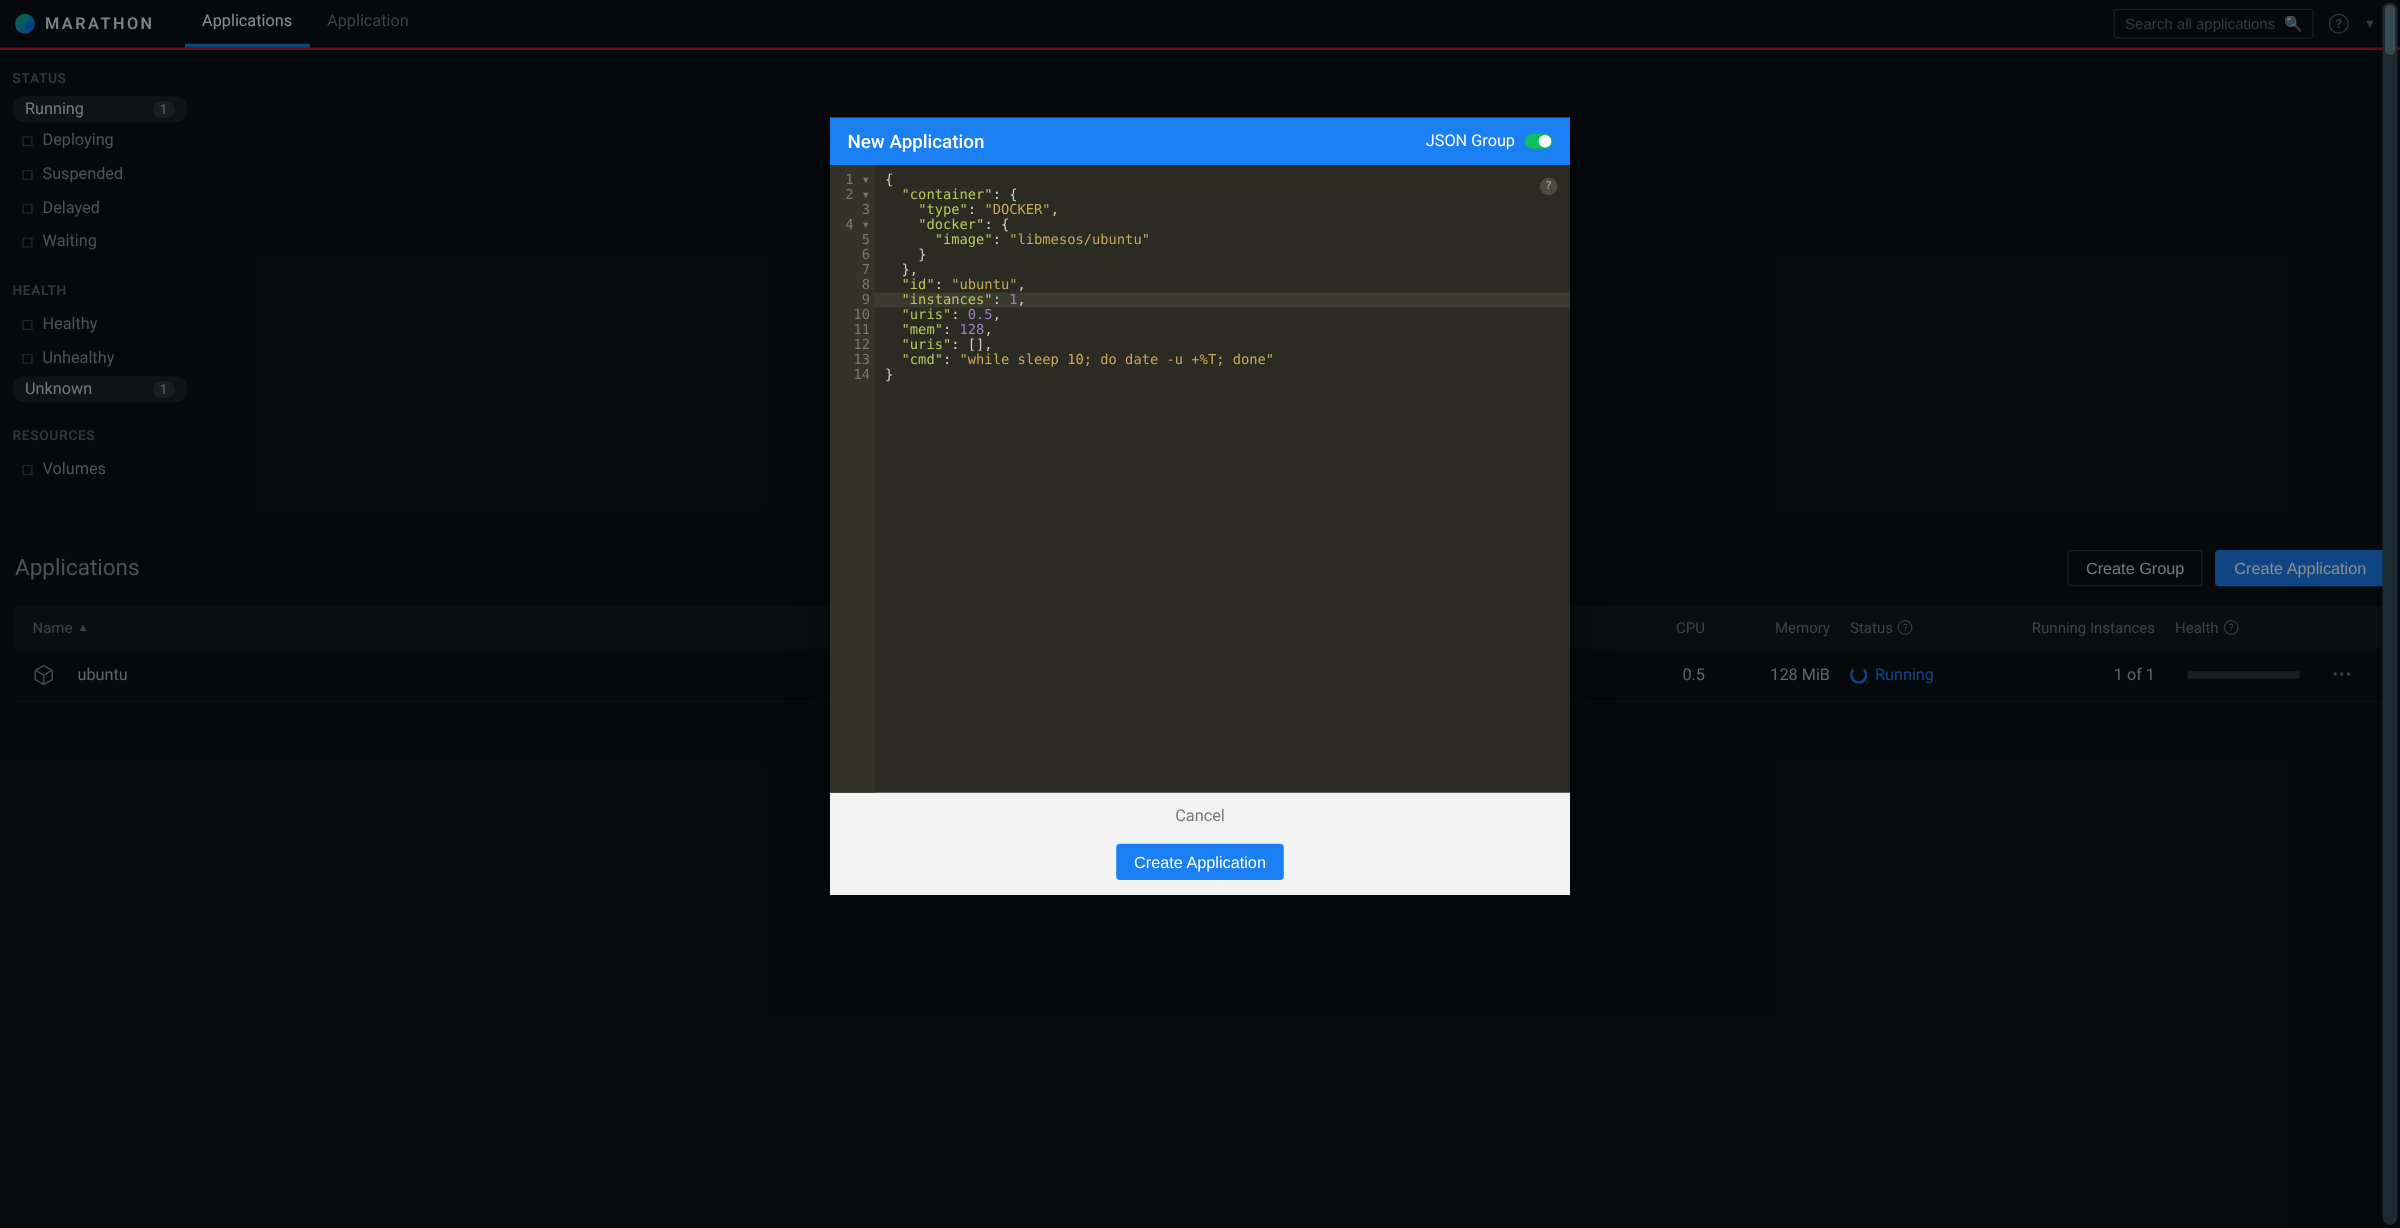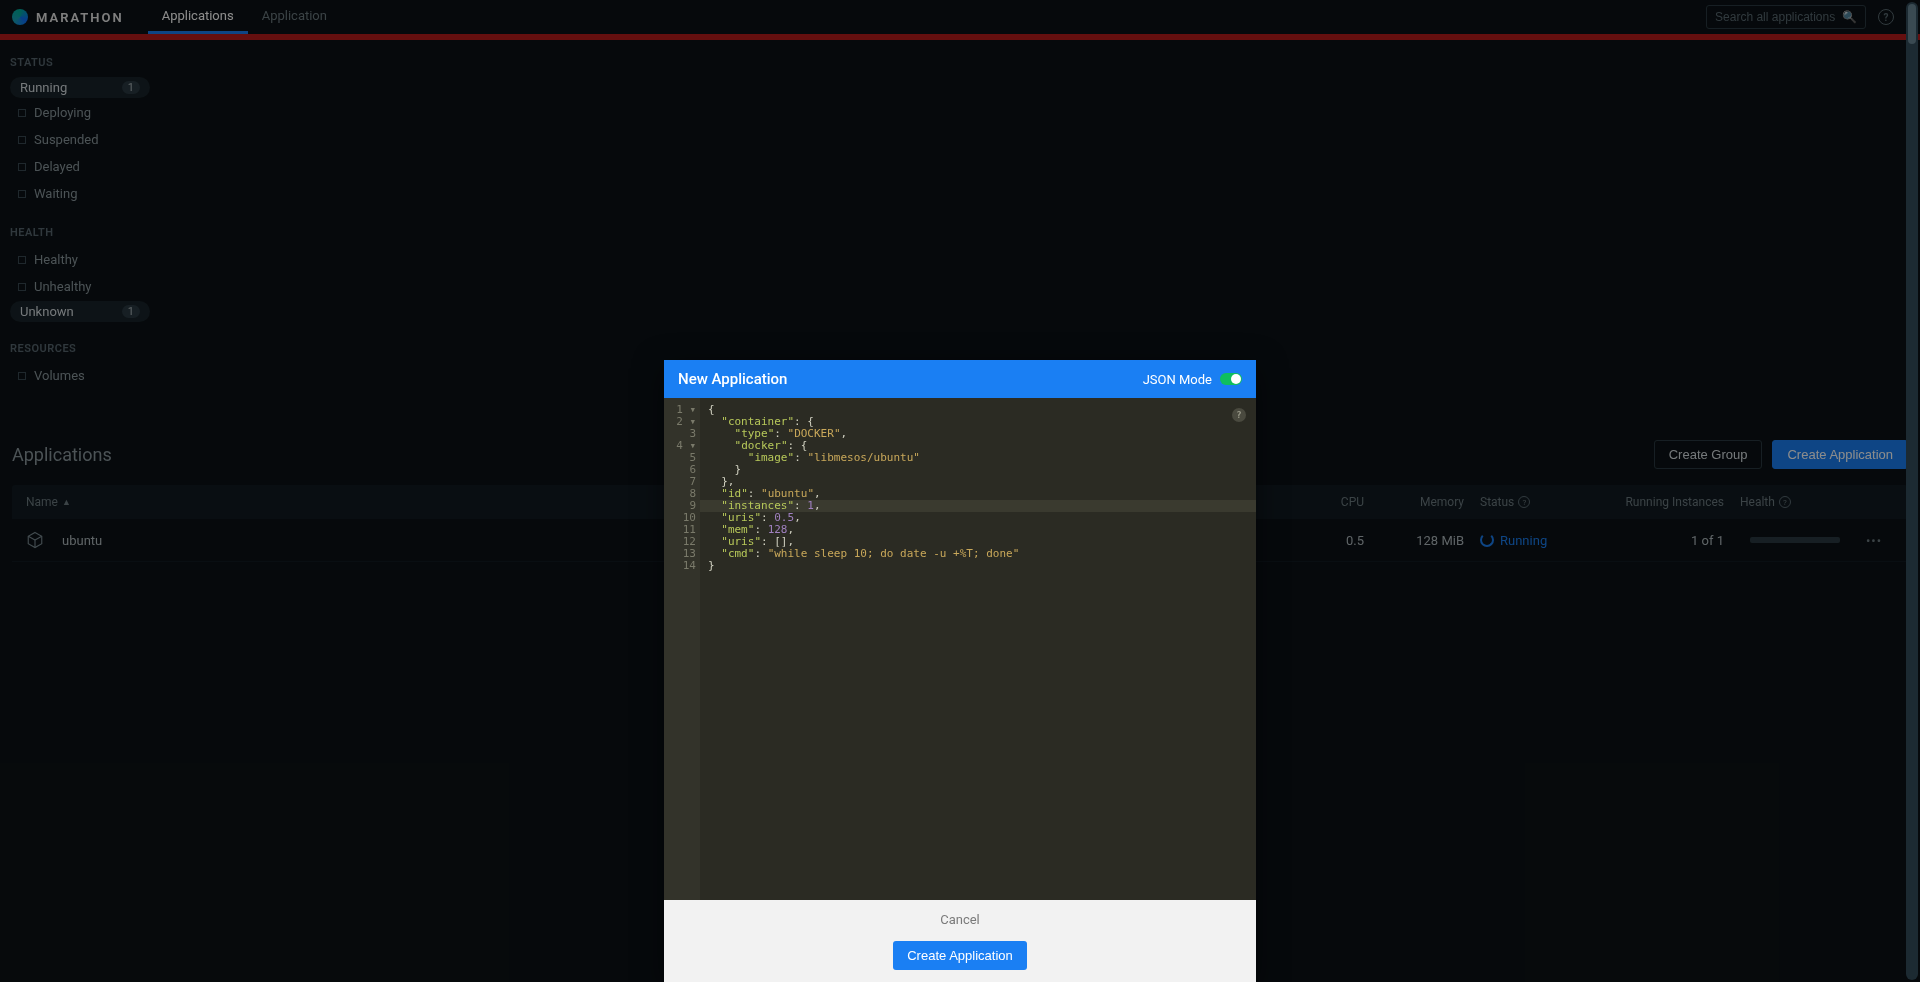--- a/index.html
+++ b/index.html
@@ -12,22 +12,22 @@
   overflow: hidden;
   position: relative;
   font-size: 14px;
 }
 
 
 .topnav {
   height: 40px;
   display: flex;
   align-items: center;
-  padding: 0 4px 0 12px;
-  border-bottom: 6px solid #b91c1c;
+  padding: 0 19px 0 12px;
+  border-bottom: 2px solid #b91c1c;
   background: #0c1216;
 }
 .logo {
   display: flex;
   align-items: center;
   gap: 8px;
   margin-right: 24px;
 }
 .logo-mark {
   width: 16px; height: 16px;
@@ -143,21 +143,21 @@
 .dots { color: #6c7a80; cursor: pointer; letter-spacing: 1px; }
 .qmark {
   display: inline-flex; width: 12px; height: 12px; border: 1px solid #5a6a72;
   border-radius: 50%; font-size: 8px; align-items: center; justify-content: center;
 }
 
 
 .overlay {
   position: absolute; inset: 0;
   background: rgba(0,0,0,0.45);
-  display: flex; align-items: flex-end; justify-content: center;
+  display: flex; align-items: flex-start; justify-content: center;
   padding-top: 94px;
 }
 .modal {
   width: 592px; background: #2b2b23;
   border-radius: 2px; display: flex; flex-direction: column;
   box-shadow: 0 8px 30px rgba(0,0,0,0.5);
 }
 .modal-header {
   background: #1a7ff3; color: #fff;
   padding: 10px 14px; display: flex; align-items: center;
@@ -353,21 +353,21 @@
       </div>
     </div>
   </div>
 </div>
 
 <div class="overlay">
   <div class="modal">
     <div class="modal-header">
       <span class="modal-title">New Application</span>
       <div class="json-mode">
-        <span>JSON Mode</span>
+        <span>JSON Group</span>
         <span class="toggle"></span>
       </div>
     </div>
     <div class="editor">
       <div class="gutter">
         <div class="ln"><span>1</span> <span class="fold">▾</span></div>
         <div class="ln"><span>2</span> <span class="fold">▾</span></div>
         <div class="ln"><span>3</span></div>
         <div class="ln"><span>4</span> <span class="fold">▾</span></div>
         <div class="ln"><span>5</span></div>

